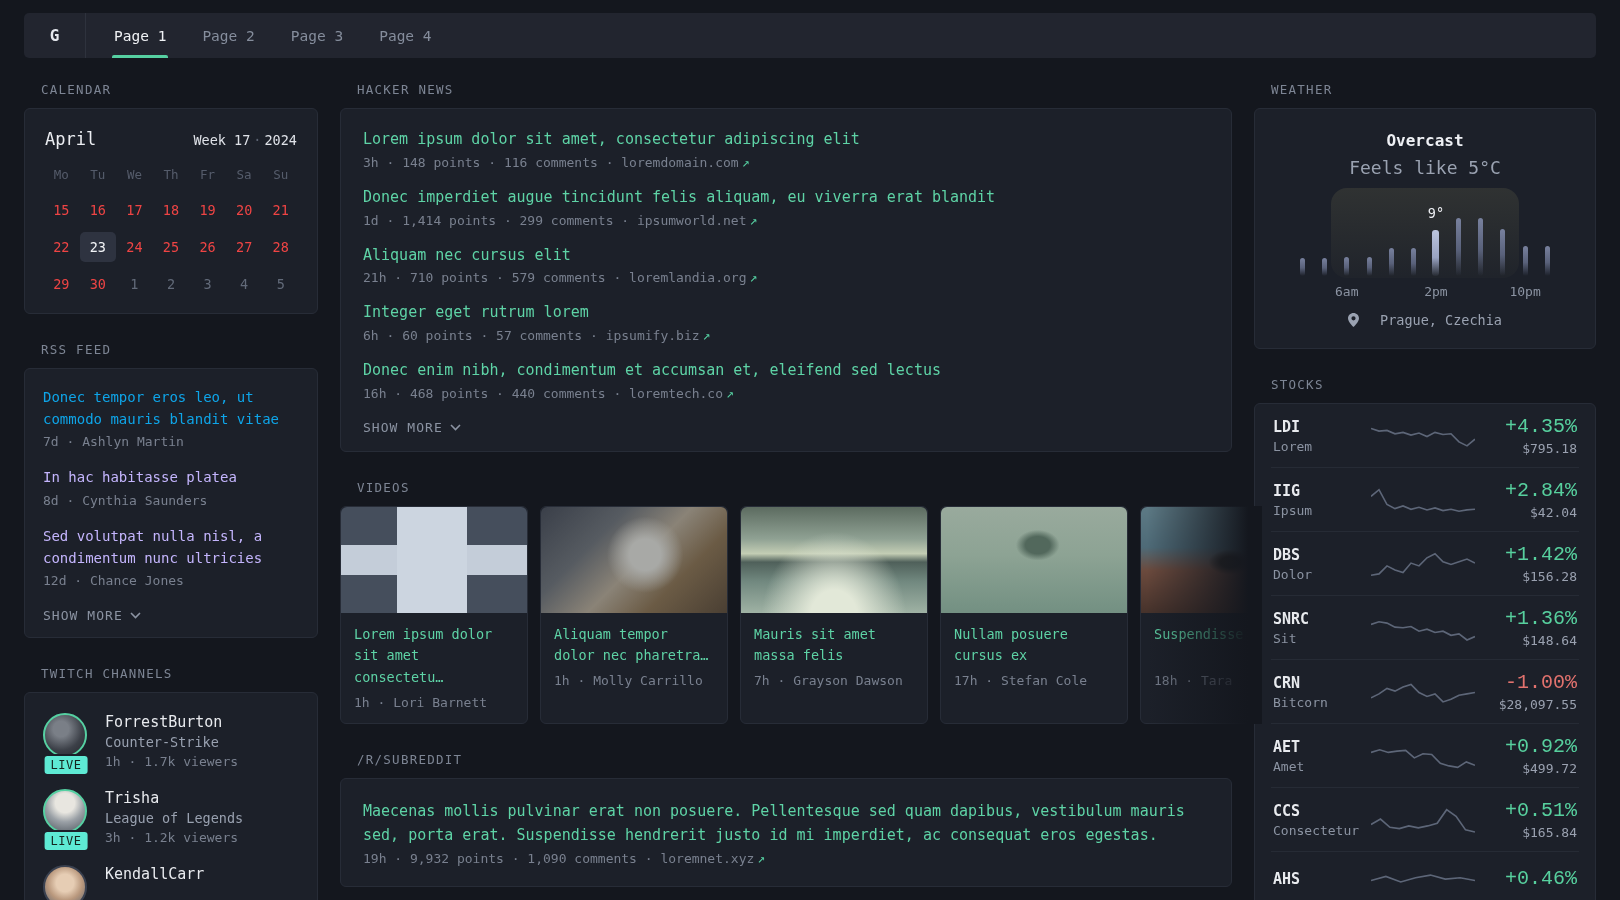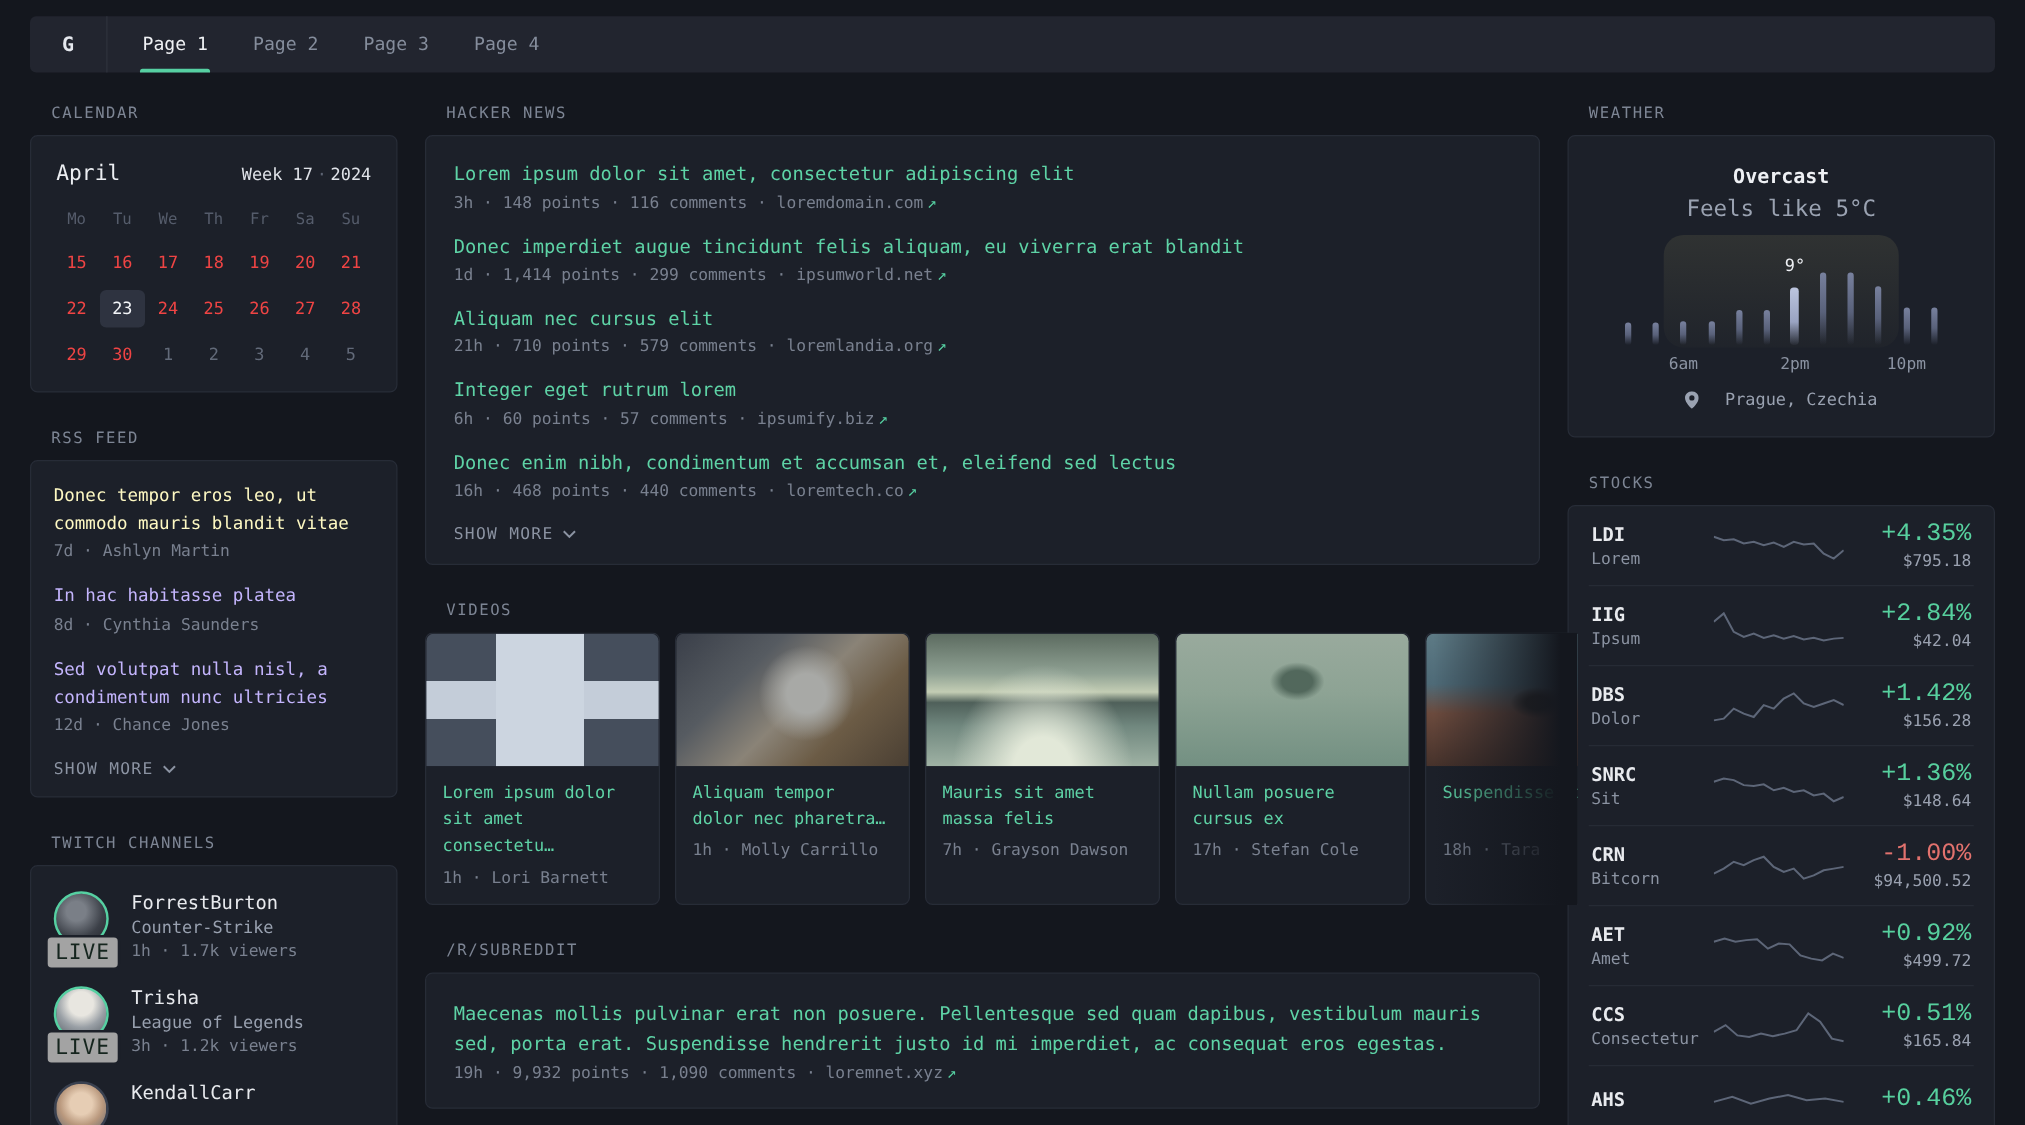--- a/index.html
+++ b/index.html
@@ -48,42 +48,42 @@
   .cal-week .sep { color:#5c6372; padding:0 3px; }
   .cal-grid { display:grid; grid-template-columns:repeat(7,1fr); row-gap:7px; text-align:center; }
   .cal-dow { color:#555c6b; font-size:12.5px; padding:4px 0 6px 0; }
   .cal-day { color:#ef4444; font-size:13.5px; padding:7px 0; border-radius:5px; }
   .cal-day.muted { color:#626a79; }
   .cal-day.selected { background:#2e3340; color:#f2f4f7; }
   
   .feed-card { padding:18px 18px 14px 18px; }
   .feed-item { margin-bottom:18px; }
   .feed-title { color:#c4b5fd; font-size:14px; line-height:1.55; cursor:pointer; display:block; }
-  .feed-title.read { color:#fef9c3; }
+  .feed-title.read { color:#0ea5e9; }
   .meta-line { color:#79808f; font-size:13px; margin-top:4px; }
   .show-more {
     color:#8b93a2; font-size:13px; letter-spacing:.08em; cursor:pointer;
     display:inline-flex; align-items:center; gap:7px; margin-top:2px;
   }
   .show-more svg { stroke:#8b93a2; }
   
   .twitch-card { padding:14px 18px; }
   .twitch-row { display:flex; gap:16px; margin:6px 0 20px 0; cursor:pointer; }
   .twitch-row:last-child { margin-bottom:0; }
   .avatar-wrap { position:relative; width:46px; flex:0 0 46px; }
   .avatar {
     width:44px; height:44px; border-radius:50%; border:2px solid #56d0a2;
   }
   .avatar.offline { border-color:#3a4150; }
   .avatar.a1 { background:radial-gradient(circle at 40% 35%, #7a7f87 0 22%, #3c4048 60%, #23262c 100%); }
   .avatar.a2 { background:radial-gradient(circle at 50% 30%, #e8e6e0 0 28%, #9aa0a6 55%, #4e565e 100%); }
   .avatar.a3 { background:radial-gradient(circle at 50% 40%, #e6cdb4 0 28%, #b9987d 55%, #55606e 100%); }
   .live-badge {
     position:absolute; left:50%; transform:translateX(-50%); bottom:-7px;
-    background:#a3a3a3; color:#15251e; font-size:17px; letter-spacing:.04em;
+    background:#5eead4; color:#15251e; font-size:12px; letter-spacing:.04em;
     padding:2px 6px; border-radius:5px; border:2px solid #1c2029;
   }
   .twitch-name { color:#e8eaee; font-size:15px; margin-bottom:3px; }
   .twitch-game { color:#99a1b0; font-size:13.5px; margin-bottom:3px; }
   
   .hn-card { padding:20px 22px 16px 22px; }
   .hn-item { margin-bottom:17px; }
   .hn-title { color:#5ed3a6; font-size:15px; line-height:1.45; cursor:pointer; display:block; }
   .ext-arrow { color:#56d0a2; font-size:13px; padding-left:3px; }
   
@@ -486,21 +486,21 @@
             <div class="stock-sym">CRN</div>
             <div class="stock-name">Bitcorn</div>
           </div>
           <div class="stock-spark">
               <svg viewBox="0 0 100 34" preserveAspectRatio="none">
                 <polyline points="0,22.9 7.6923076923076925,18.9 15.384615384615385,13.4 23.076923076923077,16.1 30.76923076923077,12.1 38.46153846153847,9.4 46.15384615384615,17.5 53.84615384615385,21.5 61.53846153846154,18.9 69.23076923076923,26.9 76.92307692307693,24.3 84.61538461538461,20.2 92.3076923076923,18.9 100,17.5"></polyline>
               </svg>
             </div>
           <div class="stock-vals">
             <div class="chg down">-1.00%</div>
-            <div class="price">$94,500.52</div>
+            <div class="price">$28,097.55</div>
           </div>
         </div>
         <div class="stock-row">
           <div class="stock-id">
             <div class="stock-sym">AET</div>
             <div class="stock-name">Amet</div>
           </div>
           <div class="stock-spark">
               <svg viewBox="0 0 100 34" preserveAspectRatio="none">
                 <polyline points="0,13.4 8.333333333333332,10.8 16.666666666666664,13.4 25,12.1 33.33333333333333,11.4 41.66666666666667,18.9 50,14.8 58.333333333333336,15.5 66.66666666666666,24.3 75,26.9 83.33333333333334,28.3 91.66666666666666,22.9 100,26.3"></polyline>

